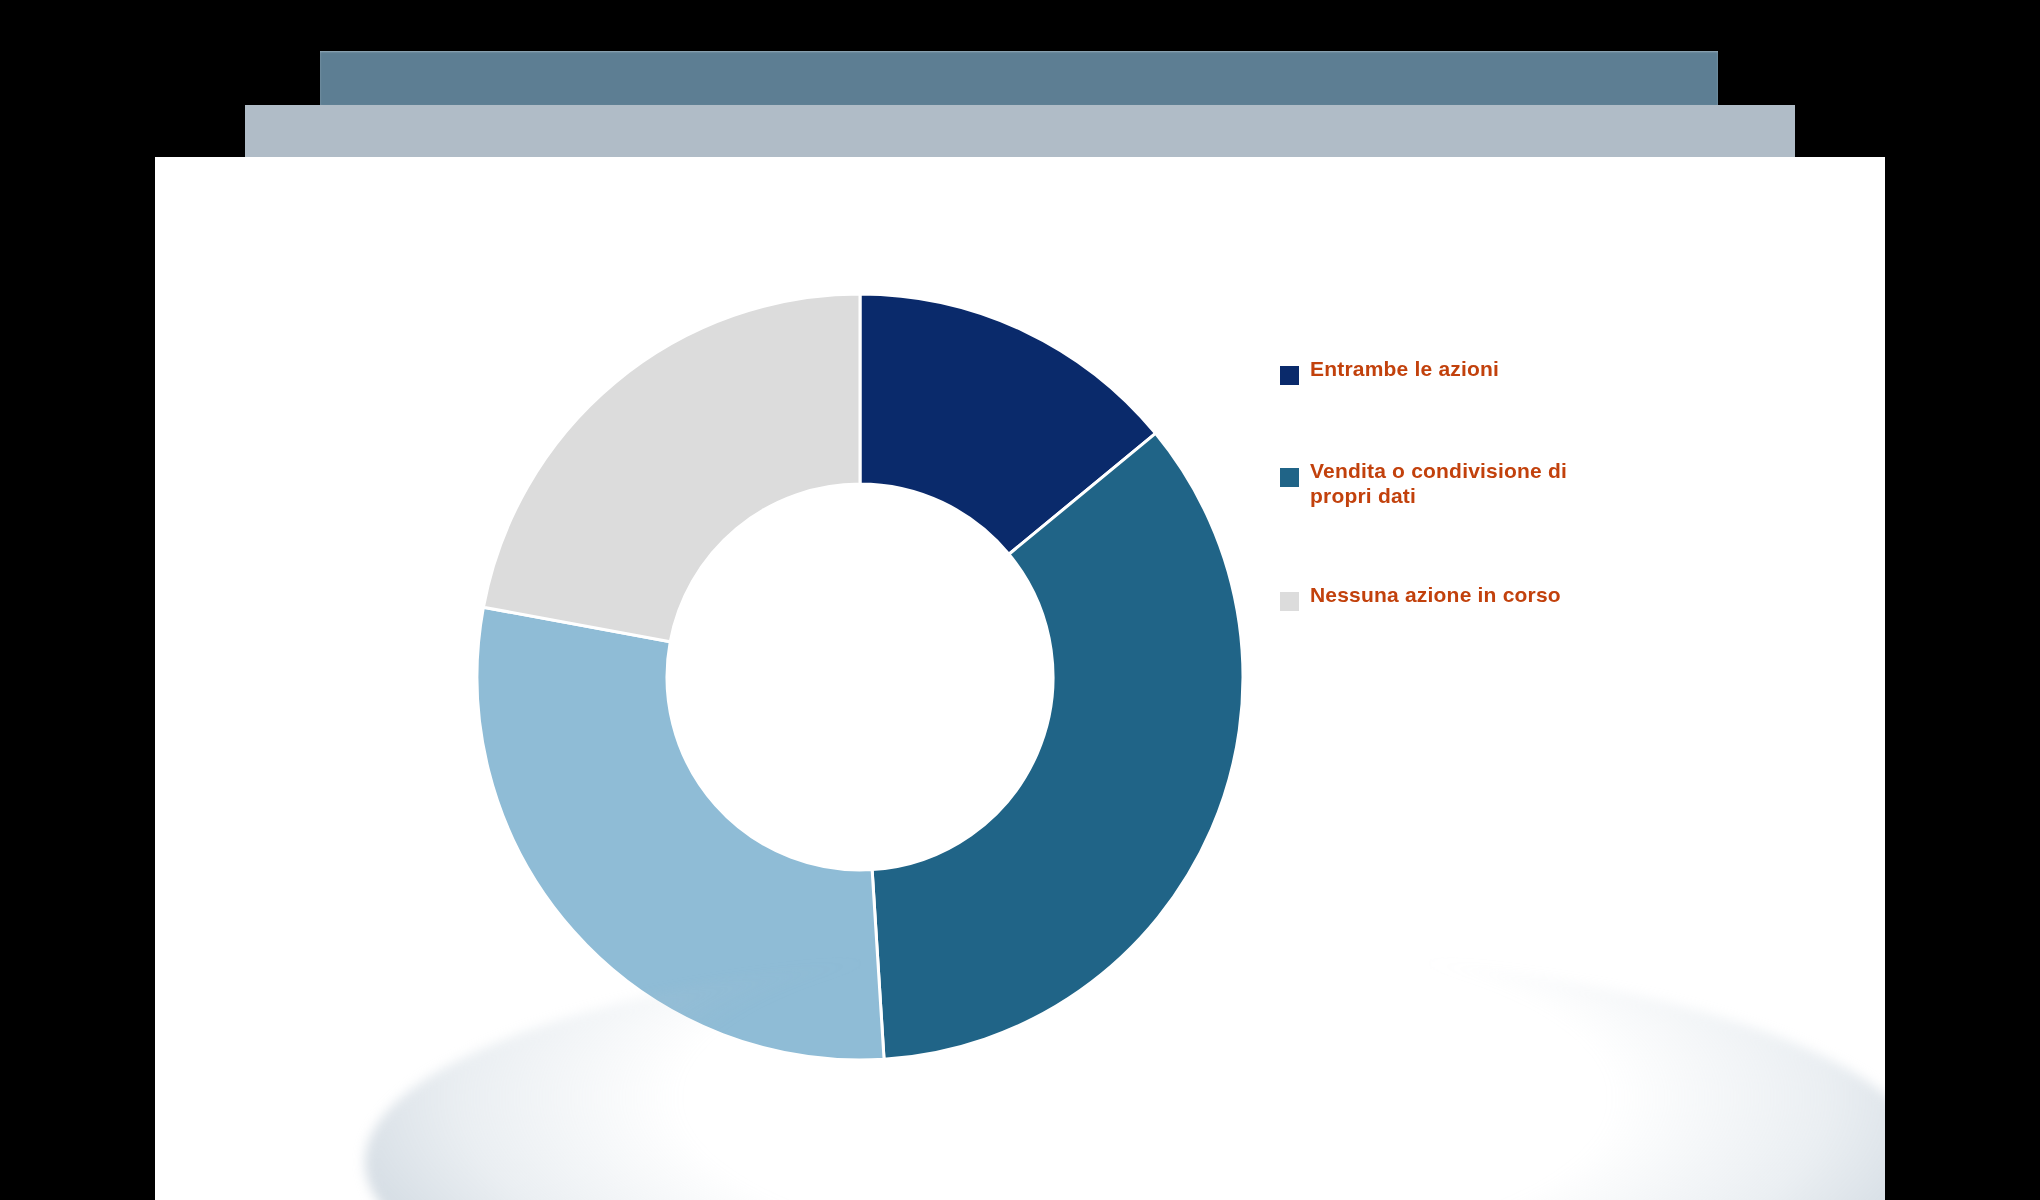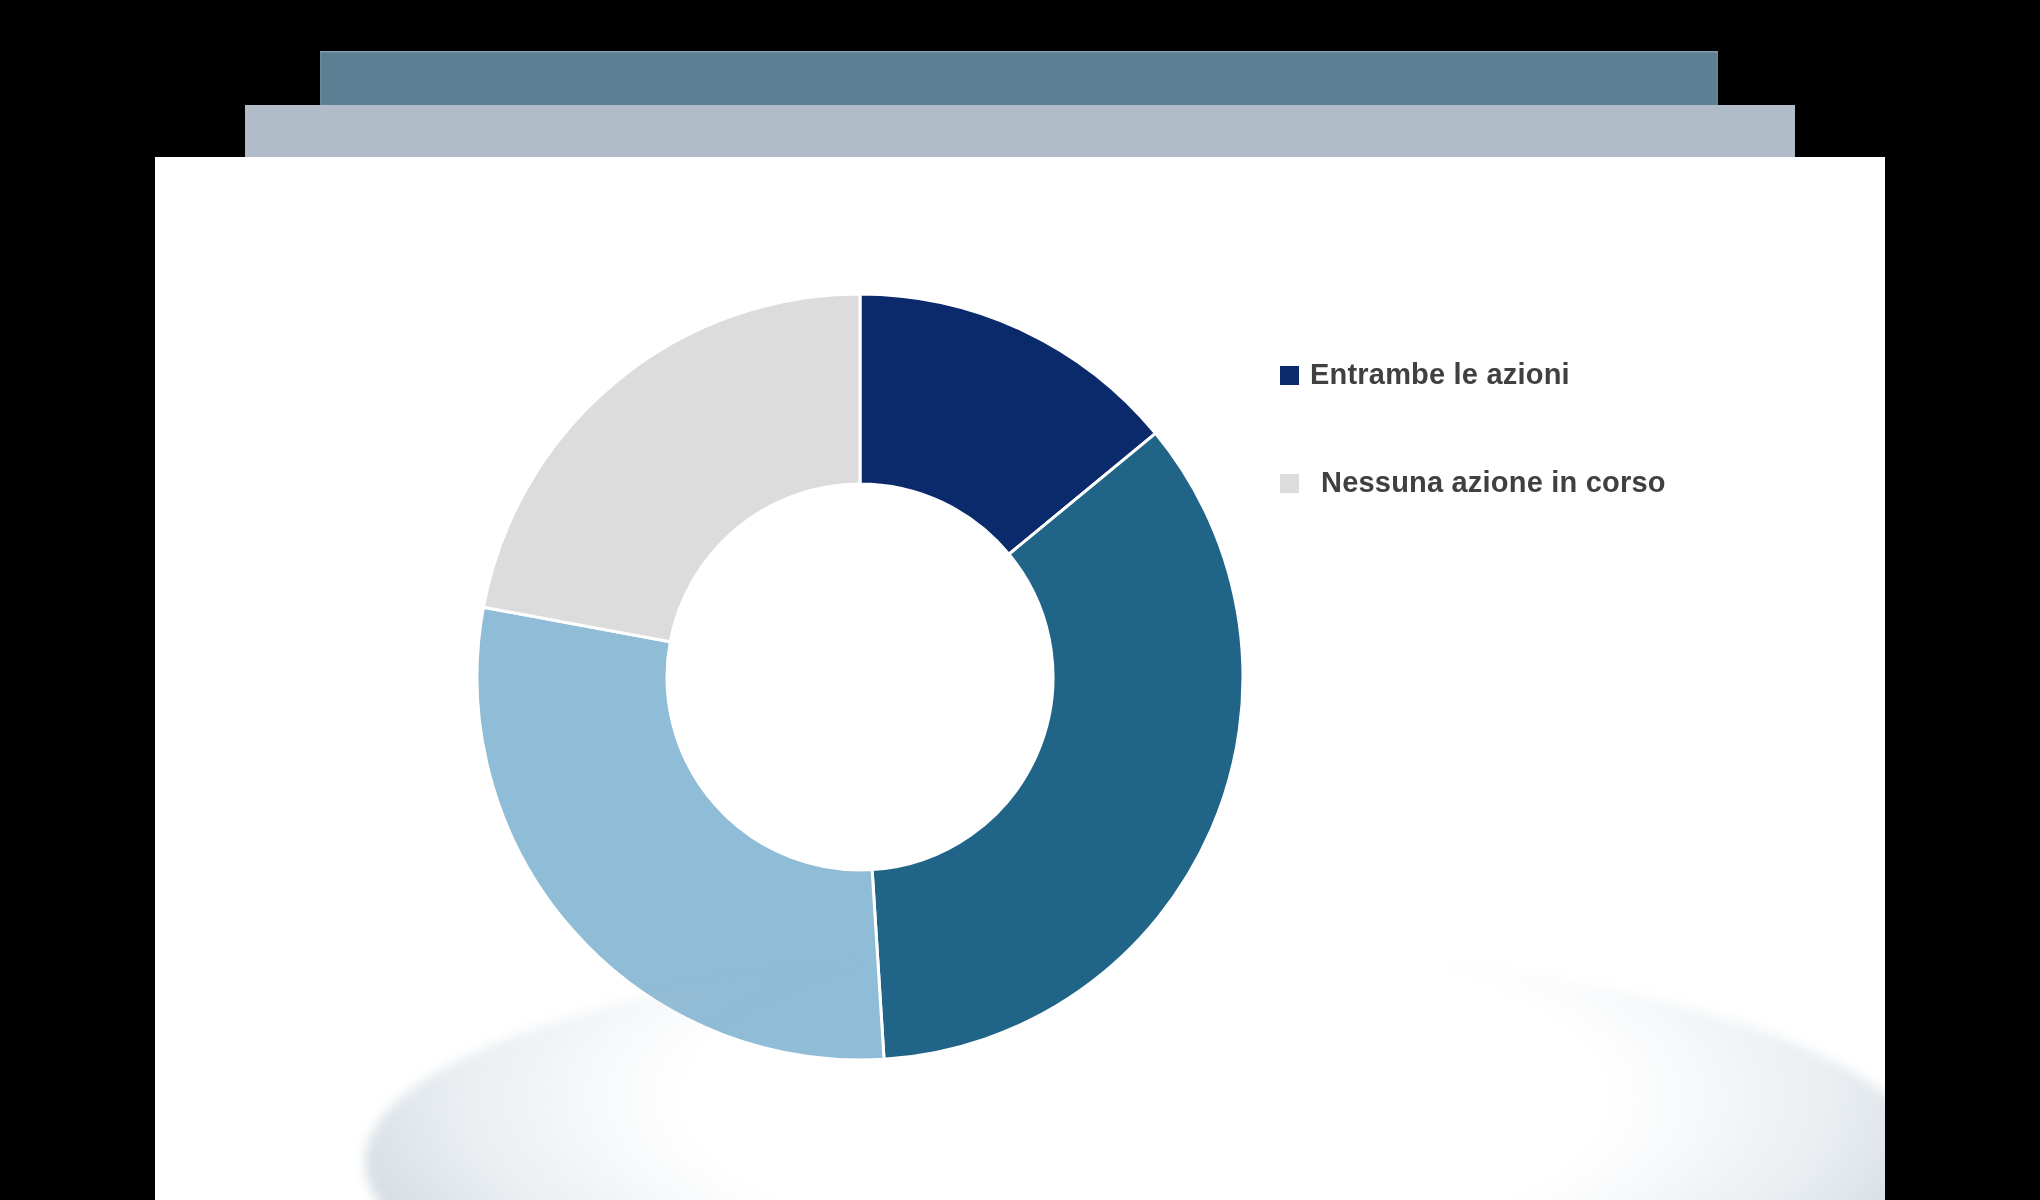--- a/index.html
+++ b/index.html
@@ -39,27 +39,27 @@
   .donut-svg{position:absolute;left:165px;top:125px;width:1080px;height:790px;}
 
   
   .legend{
     position:absolute;left:1125px;top:200px;width:520px;
   }
   .legend-row{
     display:flex;align-items:flex-start;
     margin-bottom:74px;
   }
-  .legend-row:last-child{margin-bottom:0;gap:11px;}
+  .legend-row:last-child{margin-bottom:0;}
   .legend-swatch{
     width:19px;height:19px;flex:0 0 19px;margin-top:9px;margin-right:11px;
   }
   .legend-label{
-    color:#404040;
-    font-size:29px;
+    color:#c2410c;
+    font-size:21px;
     font-weight:bold;
     line-height:1.18;
     letter-spacing:.2px;
     white-space:pre-line;
   }
 </style>
 </head>
 <body>
 
 <div class="stage">
@@ -80,20 +80,25 @@
       </svg>
     </div>
 
     <div class="legend">
 
       <div class="legend-row">
         <span class="legend-swatch" style="background: rgb(10, 42, 107);"></span>
         <span class="legend-label">Entrambe le azioni</span>
       </div>
 
+      <div class="legend-row">
+        <span class="legend-swatch" style="background: rgb(32, 100, 135);"></span>
+        <span class="legend-label">Vendita o condivisione di
+propri dati</span>
+      </div>
 
 
       <div class="legend-row">
         <span class="legend-swatch" style="background: rgb(220, 220, 220);"></span>
         <span class="legend-label">Nessuna azione in corso</span>
       </div>
 
     </div>
 
     <div class="card-shadow"></div>

